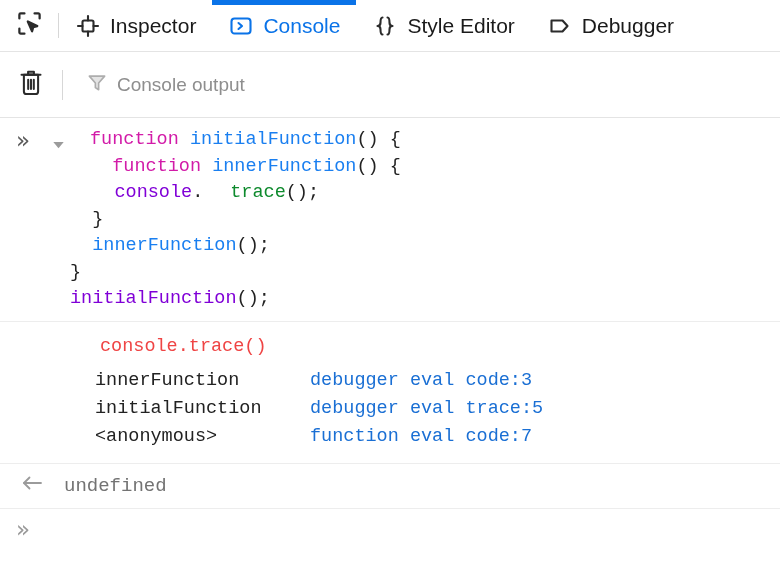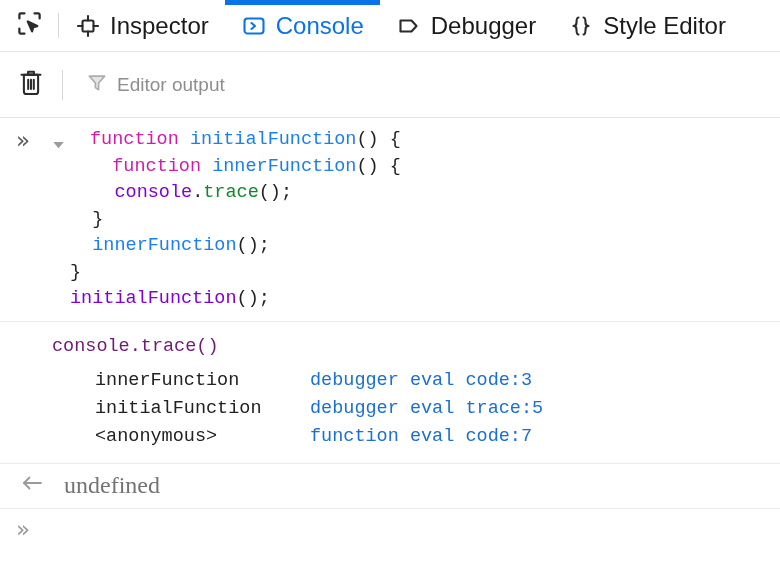--- a/index.html
+++ b/index.html
@@ -36,21 +36,21 @@
     flex: 0 0 1px;
   }
 
   .tab {
     display: flex;
     align-items: center;
     gap: 9px;
     padding: 0 16px;
     position: relative;
     color: #1a1a1a;
-    font-size: 24px;
+    font-size: 21px;
     white-space: nowrap;
     cursor: pointer;
   }
 
   .tab .tab-label { line-height: 1; }
 
   .tab.active { color: #0a73e8; }
 
   .tab.active::before {
     content: "";
@@ -146,33 +146,33 @@
   .code-line {
     line-height: 26.5px;
     white-space: pre;
     color: #222222;
   }
 
   
   .tok-kw    { color: #d21ba8; margin-left: 20px; }
   .tok-fn    { color: #1a7ff0; }
   .tok-obj   { color: #8000d7; }
-  .tok-meth  { color: #0e8a2d; }
+  .tok-meth  { color: #0e8a2d; margin-left: 27px; }
   .tok-punct { color: #222222; }
   .tok-purple{ color: #8000d7; }
 
   
   .trace-block {
     padding: 10px 0 12px 0;
     border-bottom: 1px solid #ededed;
   }
 
   .trace-title {
-    color: #701a75;
-    padding-left: 52px;
+    color: #ef4444;
+    padding-left: 100px;
     line-height: 30px;
   }
 
   .trace-frames { padding-top: 5px; }
 
   .frame-row {
     display: flex;
     line-height: 28px;
     padding-left: 95px;
   }
@@ -201,22 +201,22 @@
   .result-gutter {
     width: 64px;
     flex: 0 0 64px;
     display: flex;
     align-items: center;
     justify-content: center;
   }
 
   .result-value {
     color: #737373;
-    font-family: Liberation Serif, serif;
-    font-size: 24px;
+    font-family: Liberation Mono, monospace;
+    font-size: 19px;
   }
 
   
   .prompt-row {
     display: flex;
     align-items: flex-start;
     height: 50px;
     padding-top: 9px;
     cursor: text;
   }
@@ -277,35 +277,35 @@
       <svg width="24" height="24" viewBox="0 0 24 24" fill="none" stroke="#0a73e8" stroke-width="2.1" stroke-linecap="round" stroke-linejoin="round">
         <rect x="2.5" y="4.5" width="19" height="15" rx="3"></rect>
         <path d="M9.5 9l3.5 3-3.5 3"></path>
       </svg>
     </span>
     <span class="tab-label">Console</span>
   </div>
 
   <div class="tab">
     <span class="tab-icon">
-      <svg width="24" height="24" viewBox="0 0 24 24" fill="none" stroke="#2b2b2b" stroke-width="2.1" stroke-linejoin="round">
-        <path d="M3.5 6.5h11l5 5.5-5 5.5h-11z"></path>
-      </svg>
-    </span>
-    <span class="tab-label">Debugger</span>
-  </div>
-
-  <div class="tab">
-    <span class="tab-icon">
       <svg width="24" height="24" viewBox="0 0 24 24" fill="none" stroke="#2b2b2b" stroke-width="2.1" stroke-linecap="round" stroke-linejoin="round">
         <path d="M9.5 3.5C7.5 3.5 7.5 7 7.5 8.6s-.3 3.4-3 3.4c2.7 0 3 1.8 3 3.4s0 5.1 2 5.1"></path>
         <path d="M14.5 3.5c2 0 2 3.5 2 5.1s.3 3.4 3 3.4c-2.7 0-3 1.8-3 3.4s0 5.1-2 5.1"></path>
       </svg>
     </span>
     <span class="tab-label">Style Editor</span>
+  </div>
+
+  <div class="tab">
+    <span class="tab-icon">
+      <svg width="24" height="24" viewBox="0 0 24 24" fill="none" stroke="#2b2b2b" stroke-width="2.1" stroke-linejoin="round">
+        <path d="M3.5 6.5h11l5 5.5-5 5.5h-11z"></path>
+      </svg>
+    </span>
+    <span class="tab-label">Debugger</span>
   </div>
 </div>
 
 <div class="filterbar">
 
   <div class="trash-btn">
     <span>
       <svg width="26" height="28" viewBox="0 0 24 26" fill="none" stroke="#2b2b2b" stroke-width="1.9" stroke-linecap="round" stroke-linejoin="round">
         <path d="M9.3 2.6h5.4v2.6H9.3z"></path>
         <path d="M3.2 5.4h17.6"></path>
@@ -316,21 +316,21 @@
   </div>
 
   <div class="filter-sep"></div>
 
   <div class="filter-field">
     <span>
       <svg width="20" height="20" viewBox="0 0 22 22" fill="none" stroke="#adadad" stroke-width="1.8" stroke-linejoin="round">
         <path d="M2.6 3.4h16.8l-6.6 7.6v7.4l-3.6-2.4v-5z" fill="#e4e4e4"></path>
       </svg>
     </span>
-    <span class="filter-placeholder">Editor output</span>
+    <span class="filter-placeholder">Console output</span>
   </div>
 </div>
 
 <div class="console-body">
 
   <div class="input-echo">
     <div class="chevron-gutter">
       <span class="chevron-glyph">»</span>
     </div>
     <div class="twisty-gutter">

